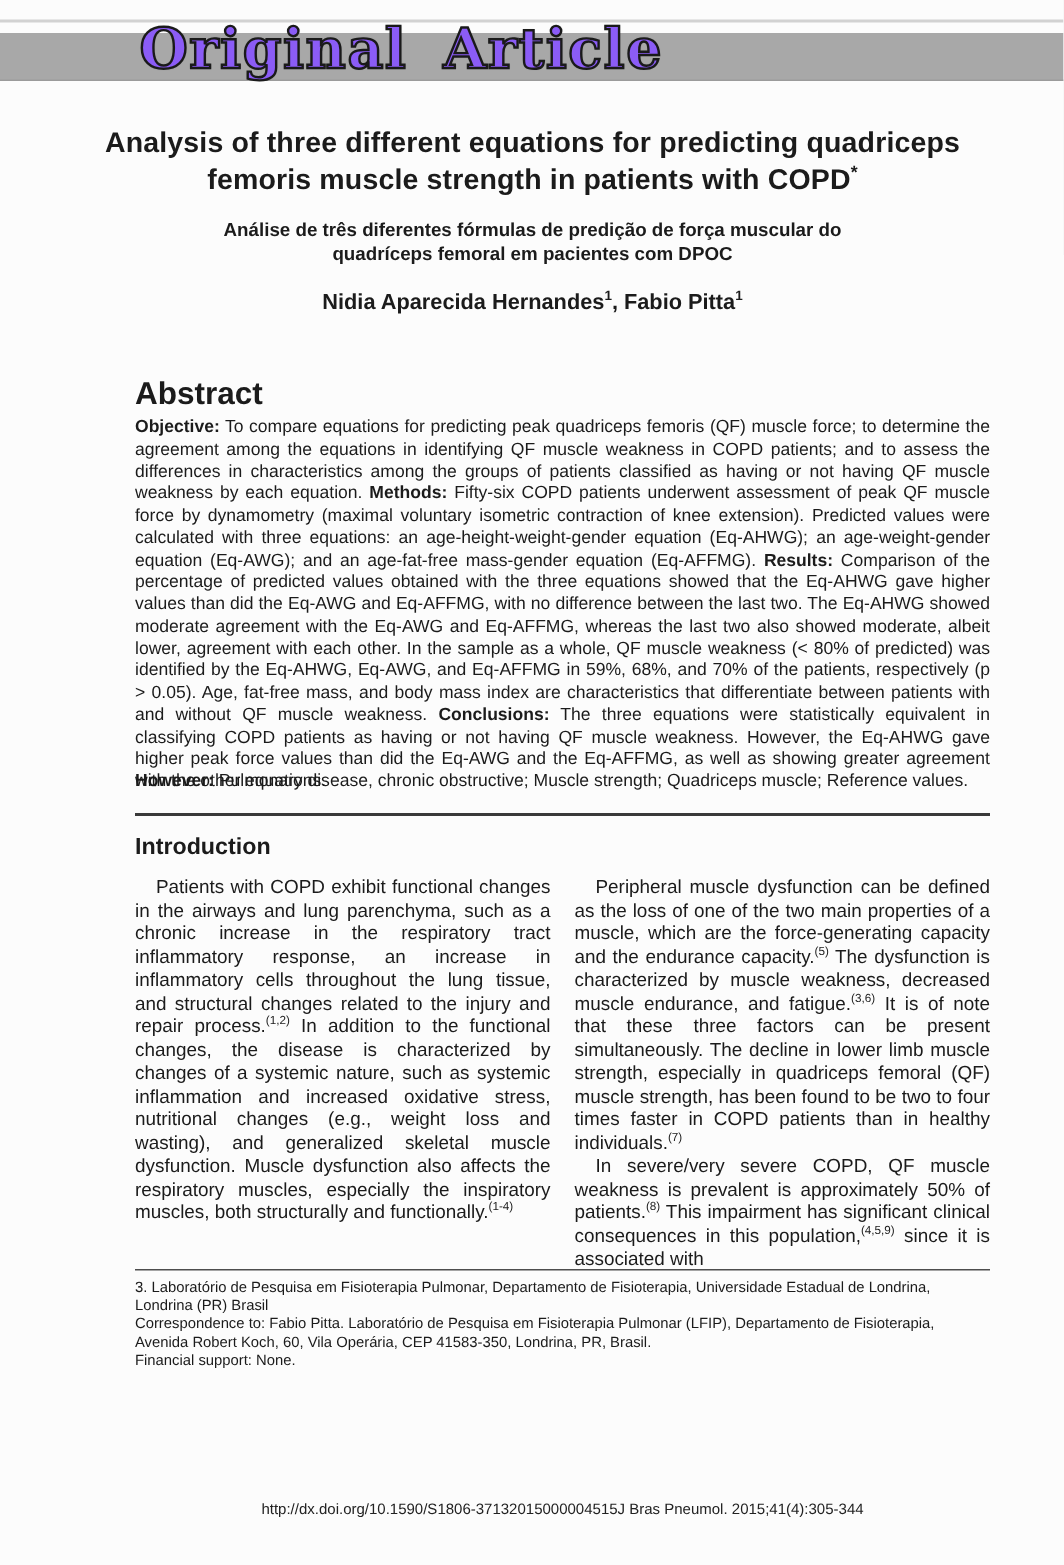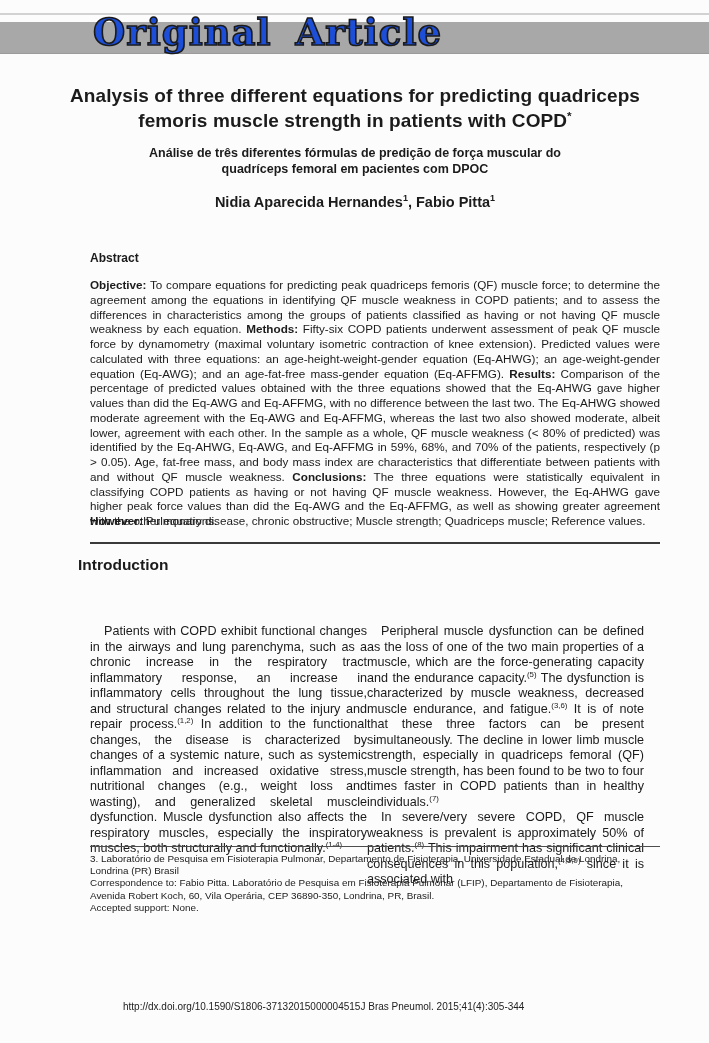--- a/index.html
+++ b/index.html
@@ -23,71 +23,71 @@
   .banner-bar{
     position:absolute;top:22px;left:0;width:709px;height:31px;
     background:#a8a8a8;
     border-bottom:1px solid #9b9b9b;
   }
   .banner-title{
     position:absolute;top:9px;left:93px;
     font-family:"DejaVu Serif", serif;
     font-weight:bold;
     font-size:37px;line-height:46px;
-    color:#1d4ed8;
+    color:#8b5cf6;
     -webkit-text-stroke:1.6px #1a1a1a;
     text-stroke:1.6px #1a1a1a;
     text-shadow:0 0 1px #1a1a1a;
     letter-spacing:1px;word-spacing:10px;
     white-space:nowrap;
   }
   .head-block{position:absolute;left:45px;width:620px;text-align:center;}
   .title-block{top:84px;font-weight:bold;font-size:19px;line-height:24.5px;letter-spacing:.1px;}
   .subtitle-block{top:146px;font-weight:bold;font-size:12.5px;line-height:15.5px;}
   .authors-block{top:193px;font-weight:bold;font-size:14.5px;line-height:18px;}
   sup{font-size:62%;line-height:0;}
   .abstract-heading{
     position:absolute;top:251px;left:90px;
-    font-weight:bold;font-size:12px;
+    font-weight:bold;font-size:21px;
   }
   .abstract-body{
     position:absolute;top:278px;left:90px;width:570px;
     font-size:11.7px;line-height:14.75px;text-align:justify;
   }
   .keywords-line{
     position:absolute;top:514px;left:90px;width:570px;
     font-size:11.7px;line-height:14.75px;text-align:justify;
   }
   .section-rule{
     position:absolute;top:542px;left:90px;width:570px;height:2px;
     background:#3a3a3a;
   }
   .intro-heading{
-    position:absolute;top:556px;left:78px;
+    position:absolute;top:556px;left:90px;
     font-weight:bold;font-size:15.5px;
   }
   .columns{
     position:absolute;top:584px;left:90px;width:570px;
-    display:flex;margin-top:40px;
+    display:flex;gap:16px;
   }
   .col{width:277px;font-size:12.6px;line-height:15.5px;text-align:justify;}
   .col p{margin:0;text-indent:14px;}
   .fn-rule{
     position:absolute;top:846px;left:90px;width:570px;height:1px;
     background:#4d4d4d;
   }
   .footnotes{
     position:absolute;top:853px;left:90px;width:570px;
     font-size:9.9px;line-height:12.2px;text-align:left;
   }
   .footnotes div{margin:0;}
   .page-footer{
     position:absolute;top:1001px;left:90px;width:570px;
-    display:flex;justify-content:flex-start;
-    font-size:10px;line-height:12px;color:#222;margin-left:33px;
+    display:flex;justify-content:center;
+    font-size:10px;line-height:12px;color:#222;
   }
 </style>
 </head>
 <body>
 
 <div class="page">
 
   <div class="rule-top"></div>
   <div class="banner-bar"></div>
   <div class="banner-title">Original Article</div>
@@ -121,22 +121,22 @@
     <div class="col">
       <p>Peripheral muscle dysfunction can be defined as the loss of one of the two main properties of a muscle, which are the force-generating capacity and the endurance capacity.<sup>(5)</sup> The dysfunction is characterized by muscle weakness, decreased muscle endurance, and fatigue.<sup>(3,6)</sup> It is of note that these three factors can be present simultaneously. The decline in lower limb muscle strength, especially in quadriceps femoral (QF) muscle strength, has been found to be two to four times faster in COPD patients than in healthy individuals.<sup>(7)</sup></p>
       <p>In severe/very severe COPD, QF muscle weakness is prevalent is approximately 50% of patients.<sup>(8)</sup> This impairment has significant clinical consequences in this population,<sup>(4,5,9)</sup> since it is associated with</p>
     </div>
   </div>
 
   <div class="fn-rule"></div>
 
   <div class="footnotes">
     <div>3. Laboratório de Pesquisa em Fisioterapia Pulmonar, Departamento de Fisioterapia, Universidade Estadual de Londrina, Londrina (PR) Brasil</div>
-    <div>Correspondence to: Fabio Pitta. Laboratório de Pesquisa em Fisioterapia Pulmonar (LFIP), Departamento de Fisioterapia, Avenida Robert Koch, 60, Vila Operária, CEP 36890-350, Londrina, PR, Brasil.</div>
-    <div>Accepted support: None.</div>
+    <div>Correspondence to: Fabio Pitta. Laboratório de Pesquisa em Fisioterapia Pulmonar (LFIP), Departamento de Fisioterapia, Avenida Robert Koch, 60, Vila Operária, CEP 41583-350, Londrina, PR, Brasil.</div>
+    <div>Financial support: None.</div>
   </div>
 
   <div class="page-footer">
     <span>http://dx.doi.org/10.1590/S1806-37132015000004515</span>
     <span>J Bras Pneumol. 2015;41(4):305-344</span>
   </div>
 
 </div>
 
 </body></html>

